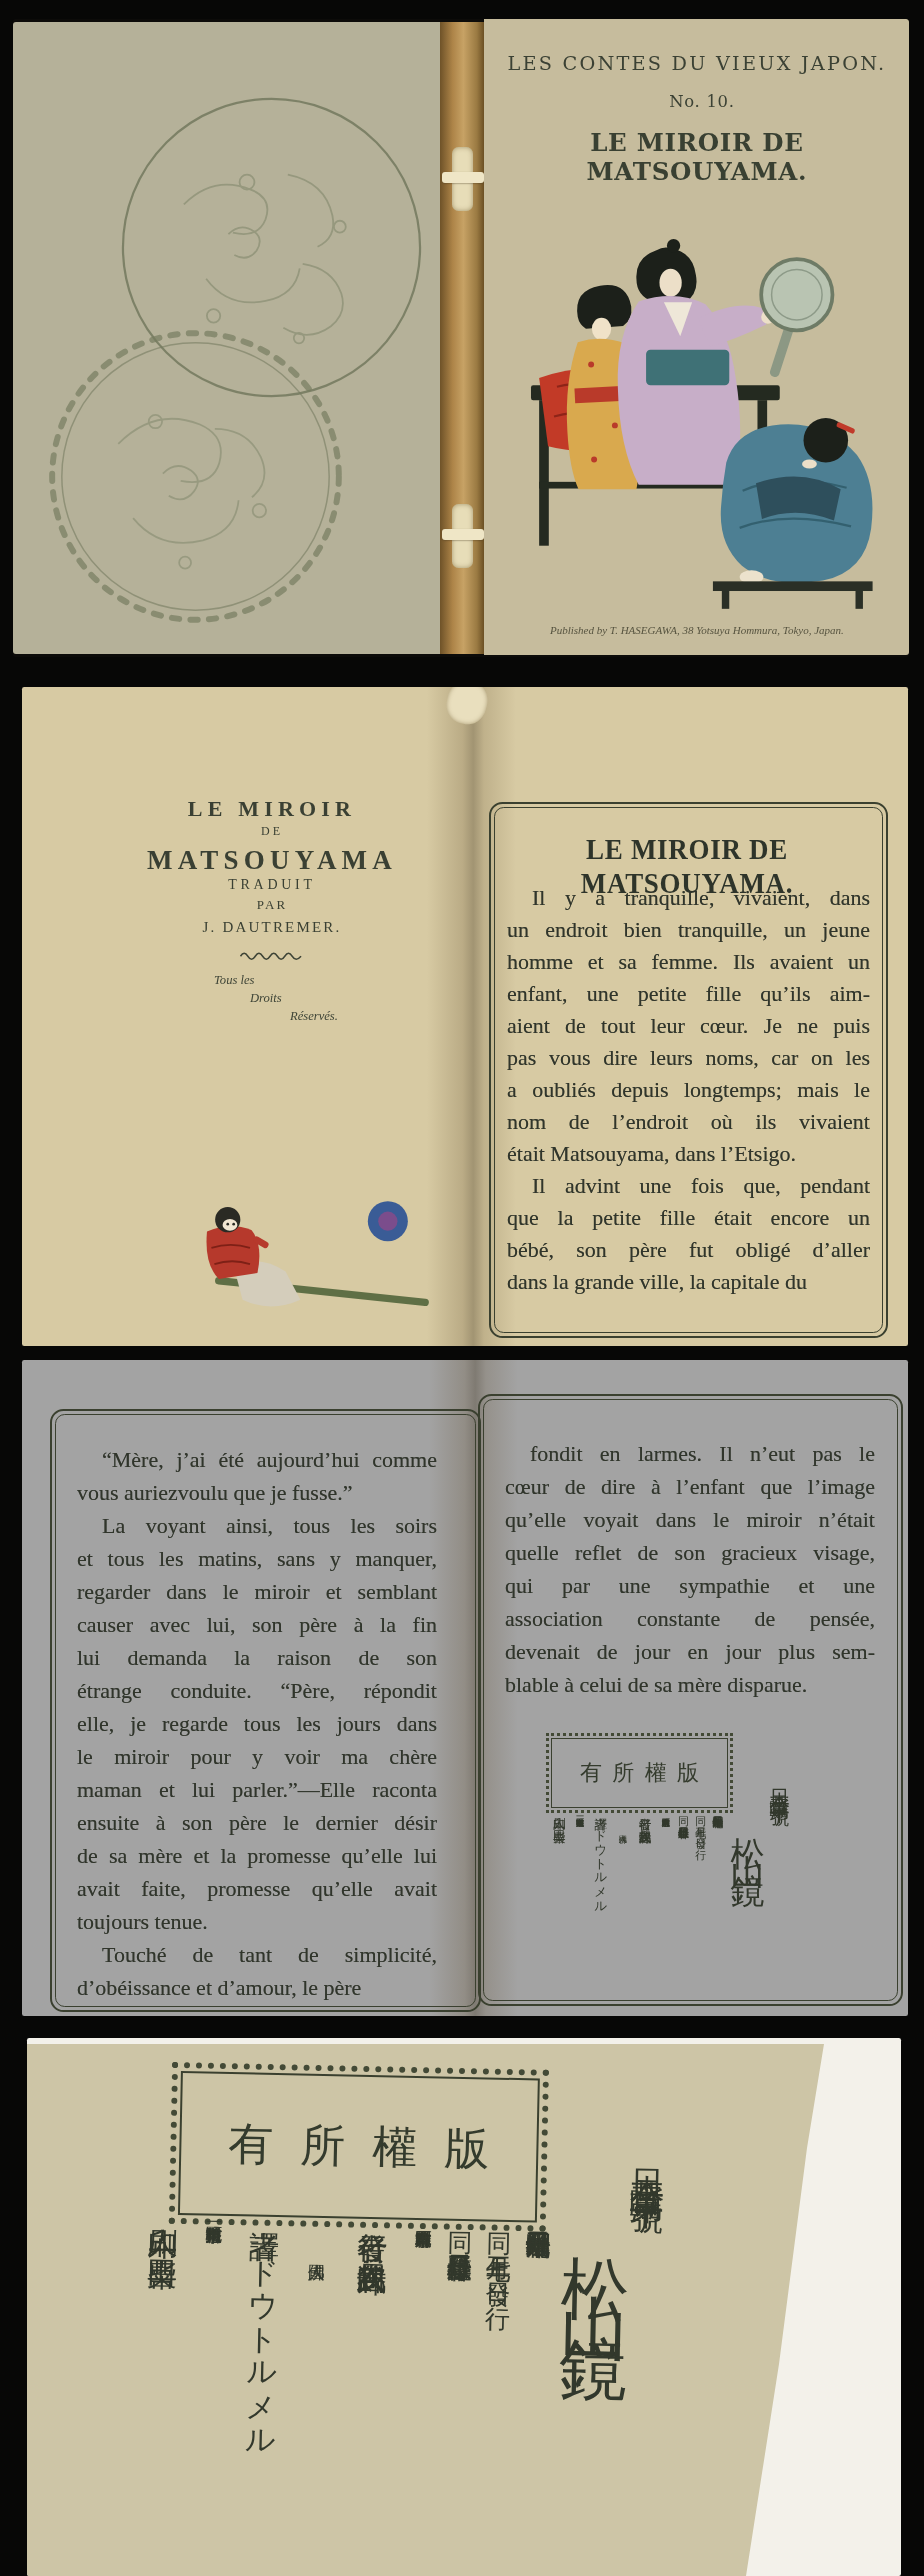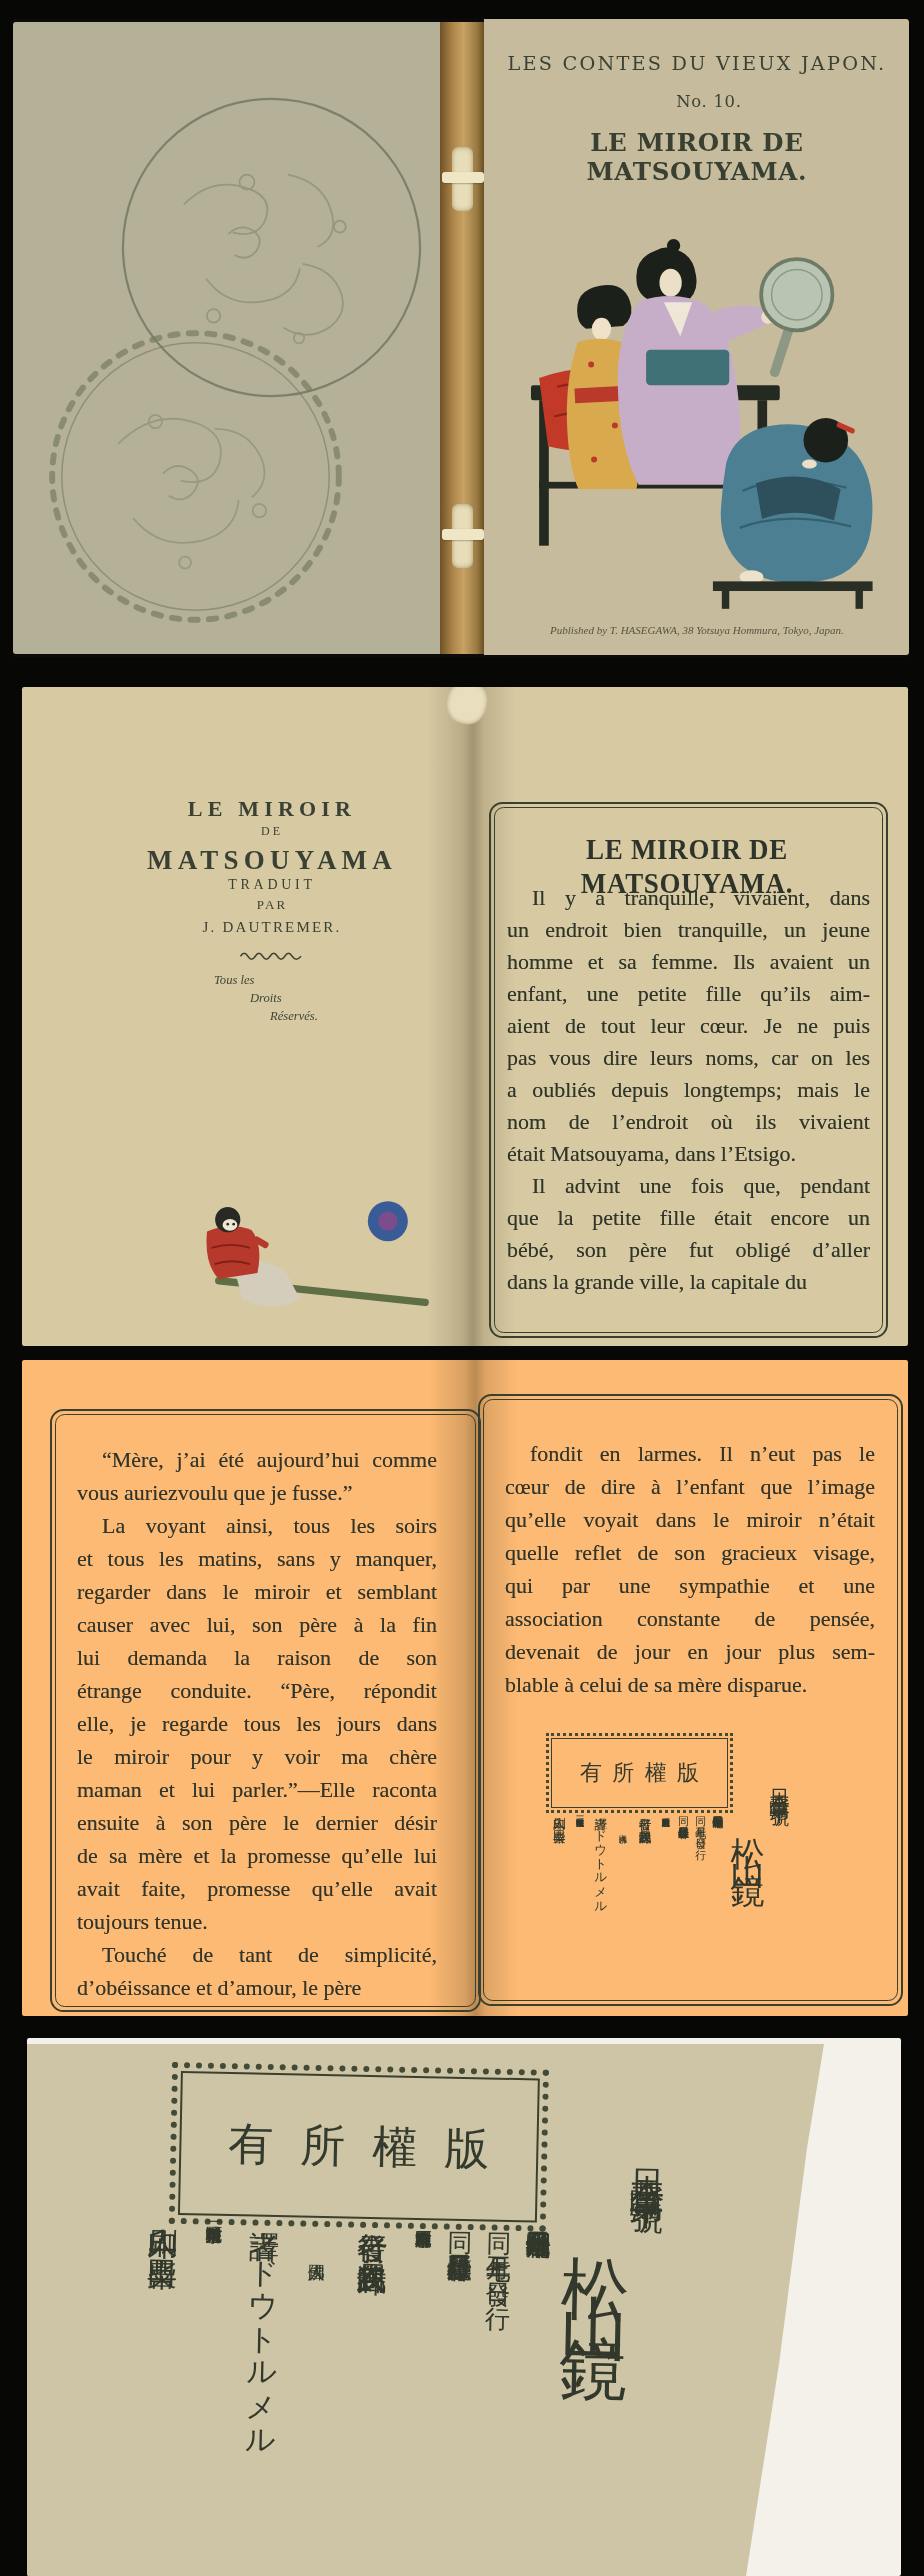--- a/index.html
+++ b/index.html
@@ -19,51 +19,51 @@
     repeating-linear-gradient(0deg, rgba(95,88,58,.07) 0 0.7px, transparent 0.7px 3.7px);}
   
   #p1{left:13.4px;top:19.3px;width:896px;height:638px;background:#0c0b09;}
   #cover-left{left:0;top:3px;width:427px;height:632px;background:#b5b199;border-radius:3px 0 0 3px;}
   #spine{left:427px;top:3px;width:45px;height:632px;background:linear-gradient(90deg,#6e5228,#ad8448 28%,#c7a265 52%,#9a7a42 82%,#64491f);}
   #cover-right{left:471px;top:0;width:425px;height:636px;background:#c6bc9d;border-radius:0 3px 3px 0;}
   .tie{position:absolute;left:12px;width:21px;height:64px;background:#e7ddb8;border-radius:6.7px;box-shadow:inset 0 0 5.2px rgba(110,90,45,.55);}
   .tie::after{content:"";position:absolute;left:-10.4px;top:25px;width:42px;height:11px;background:#efe6c6;border-radius:3px;box-shadow:0 0.7px 1.5px rgba(60,45,20,.4);}
   #tie1{top:125px;} #tie2{top:482px;}
   .cov-series{position:absolute;left:0;top:33px;width:100%;text-align:center;font-family:"DejaVu Serif",serif;font-size:19.3px;letter-spacing:2.2px;color:#3b4134;}
-  .cov-no{position:absolute;left:12px;top:73px;width:100%;text-align:center;font-family:"DejaVu Serif",serif;font-size:16.4px;letter-spacing:0.7px;color:#3b4134;}
+  .cov-no{position:absolute;left:5px;top:73px;width:100%;text-align:center;font-family:"DejaVu Serif",serif;font-size:16.4px;letter-spacing:0.7px;color:#3b4134;}
   .cov-title{position:absolute;left:0;top:109px;width:100%;text-align:center;font-family:"DejaVu Serif",serif;font-weight:bold;font-size:24.5px;letter-spacing:0.7px;color:#394032;}
   .cov-pub{position:absolute;left:0;top:605px;width:100%;text-align:center;font-style:italic;font-size:11px;color:#575440;}
   
   #p2{left:22px;top:687px;width:886px;height:659px;background:#d7caa3;}
   #p2 .gutter, #p3 .gutter{position:absolute;top:0;bottom:0;width:89px;background:linear-gradient(90deg,transparent,rgba(85,64,30,.22) 40%,rgba(58,44,20,.34) 52%,rgba(85,64,30,.18) 64%,transparent);}
   #p2 .gutter{left:405px;} #p3 .gutter{left:407px;}
   #p2-tie{left:425px;top:-6px;width:40px;height:43px;background:#e9dfbe;border-radius:45%;box-shadow:inset 0 0 4.5px rgba(110,90,45,.5);transform:rotate(14deg);}
   .tp-line{position:absolute;left:111px;width:278px;text-align:center;color:#3a4033;}
   #tp1{top:109px;font-size:22px;font-weight:bold;letter-spacing:5.2px;}
   #tp2{top:137px;font-size:12px;letter-spacing:3px;}
   #tp3{top:158px;font-size:27px;font-weight:bold;letter-spacing:5.2px;}
   #tp4{top:190px;font-size:14px;letter-spacing:3.7px;}
   #tp5{top:210px;font-size:13px;letter-spacing:2.2px;}
   #tp6{top:232px;font-size:15px;letter-spacing:2.2px;}
   #tp-div{top:264px;left:217px;position:absolute;}
   .rights{position:absolute;left:192px;top:284px;font-style:italic;font-size:12.6px;color:#3e4436;line-height:18px;}
-  .rights .r1{margin-left:0;} .rights .r2{margin-left:36px;} .rights .r3{margin-left:56px;}
+  .rights .r1{margin-left:0;} .rights .r2{margin-left:36px;} .rights .r3{margin-left:76px;}
   .frame{position:absolute;border:2.2px solid #3a402f;border-radius:13.4px;}
   .frame-inner{position:absolute;left:3px;top:3px;right:3px;bottom:3px;border:1.5px solid #3a402f;border-radius:9.7px;}
   #frame-p2{left:467px;top:115px;width:395px;height:532px;}
   .heading{position:absolute;text-align:center;font-weight:bold;color:#2e342a;font-family:"Liberation Serif",serif;}
   #head-p2{left:482px;top:149px;width:366px;font-size:27px;letter-spacing:0.7px;transform:scaleY(1.08);}
   .textblock{position:absolute;color:#30352b;text-shadow:0 0 0.4px rgba(47,53,43,.55);}
   #tb-p2{left:485px;top:195px;width:363px;font-size:22px;}
   #tb-p2 .tline{height:32px;line-height:32px;}
   .tline{text-align:justify;text-align-last:justify;white-space:nowrap;}
   .tline.endl{text-align-last:left;white-space:normal;}
   .tline.first{text-indent:25px;}
   
-  #p3{left:22px;top:1360px;width:886px;height:656px;background:#fdba74;}
+  #p3{left:22px;top:1360px;width:886px;height:656px;background:#a3a3a3;}
   #frame-p3l{left:28px;top:49px;width:427px;height:599px;}
   #frame-p3r{left:456px;top:34px;width:421px;height:608px;}
   #tb-p3l{left:55px;top:83px;width:360px;font-size:22px;}
   #tb-p3l .tline{height:33px;line-height:33px;}
   #tb-p3r{left:483px;top:77px;width:370px;font-size:22px;}
   #tb-p3r .tline{height:33px;line-height:33px;}
   
   .seal{display:flex;align-items:center;justify-content:center;border:1.9px solid #3a402f;outline:3.7px dotted #434a36;outline-offset:2.2px;color:#343b2d;font-family:"DejaVu Sans",sans-serif;}
   .vtext{writing-mode:vertical-rl;text-orientation:upright;color:#32382c;font-family:"DejaVu Sans",sans-serif;}
   .vcols{writing-mode:vertical-rl;text-orientation:upright;color:#32382c;font-family:"DejaVu Sans",sans-serif;}

